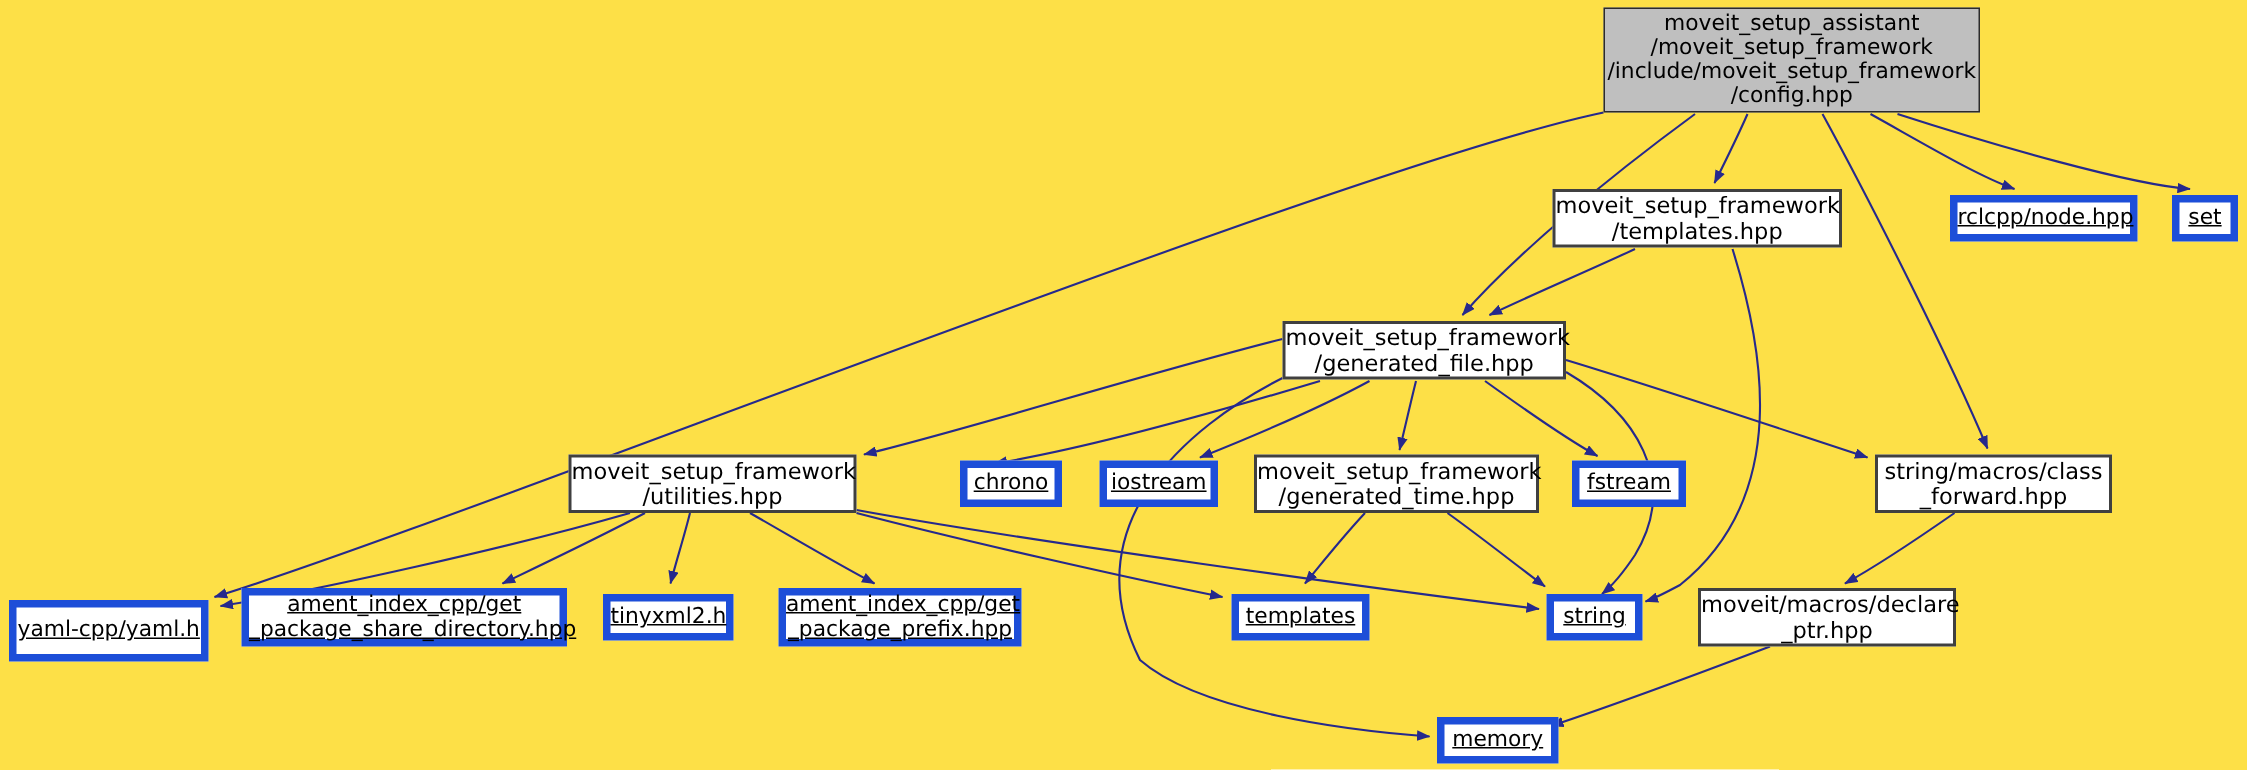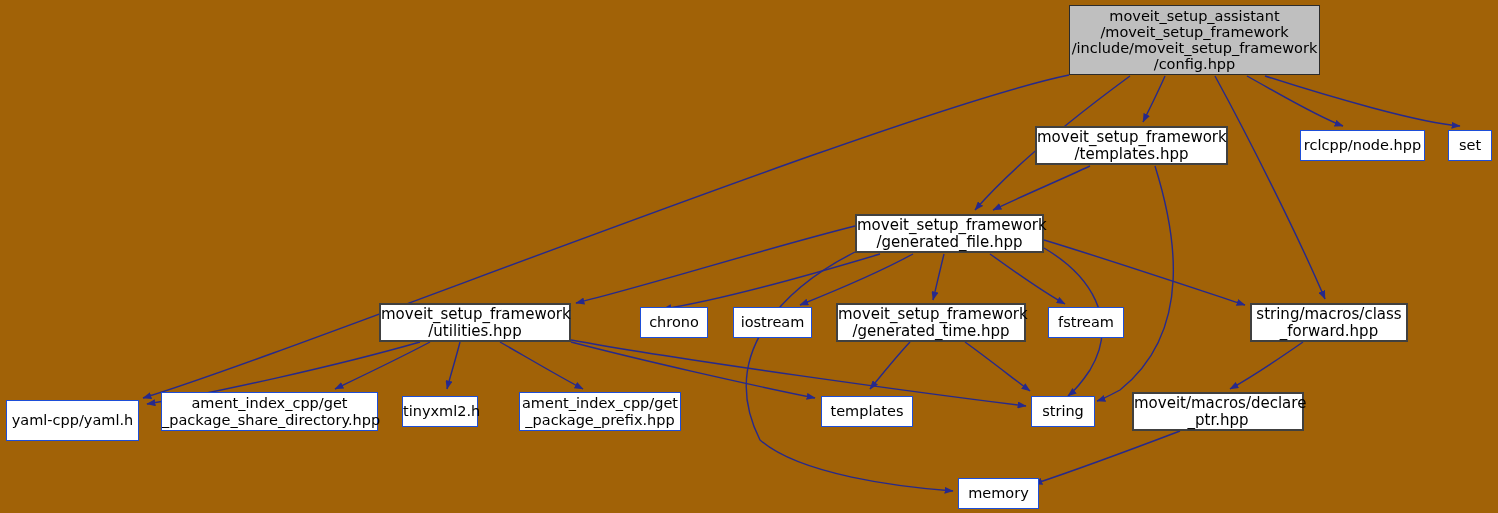--- a/index.html
+++ b/index.html
@@ -5,21 +5,21 @@
 <style>
   html, body {
     margin: 0;
     padding: 0;
     background: #ffffff;
   }
   #graph-canvas {
     position: relative;
     width: 1498px;
     height: 513px;
-    background: #a16207;
+    background: #fde047;
     font-family: "DejaVu Sans", "Liberation Sans", sans-serif;
     overflow: hidden;
   }
   #edge-layer {
     position: absolute;
     left: 0;
     top: 0;
     width: 1498px;
     height: 513px;
     pointer-events: none;
@@ -36,23 +36,24 @@
     white-space: pre;
     z-index: 2;
   }
   .node-label {
     display: block;
     width: 100%;
     white-space: pre;
   }
   
   .node.plain {
-    border: 1px solid #1d4ed8;
+    border: 5px solid #1d4ed8;
     background: #ffffff;
     font-size: 14.5px;
+    text-decoration: underline;
   }
   
   .node.project {
     border: 2px solid #404040;
     background: #ffffff;
     font-size: 15px;
   }
   
   .node.root {
     border: 1px solid #2b2b2b;
@@ -115,21 +116,21 @@
       <div class="node plain" style="left: 592px; top: 307px; width: 68px; height: 31px; margin-left: 48px;"><span class="node-label">chrono</span></div>
       <div class="node plain" style="left: 733px; top: 307px; width: 79px; height: 31px;"><span class="node-label">iostream</span></div>
       <div class="node project" style="left: 836px; top: 303px; width: 190px; height: 39px;"><span class="node-label">moveit_setup_framework
 /generated_time.hpp</span></div>
       <div class="node plain" style="left: 1048px; top: 307px; width: 76px; height: 31px;"><span class="node-label">fstream</span></div>
       <div class="node project" style="left: 1250px; top: 303px; width: 158px; height: 39px;"><span class="node-label">string/macros/class
 _forward.hpp</span></div>
       <div class="node plain" style="left: 6px; top: 400px; width: 133px; height: 41px; justify-content: center;"><span class="node-label">yaml-cpp/yaml.h</span></div>
       <div class="node plain" style="left: 161px; top: 392px; width: 217px; height: 39px;"><span class="node-label">ament_index_cpp/get
 _package_share_directory.hpp</span></div>
-      <div class="node plain" style="left: 402px; top: 396px; width: 76px; height: 31px;"><span class="node-label">tinyxml2.h</span></div>
+      <div class="node plain" style="left: 402px; top: 396px; width: 87px; height: 31px;"><span class="node-label">tinyxml2.h</span></div>
       <div class="node plain" style="left: 519px; top: 392px; width: 162px; height: 39px;"><span class="node-label">ament_index_cpp/get
 _package_prefix.hpp</span></div>
       <div class="node plain" style="left: 821px; top: 396px; width: 92px; height: 31px;"><span class="node-label">templates</span></div>
       <div class="node plain" style="left: 1031px; top: 396px; width: 64px; height: 31px;"><span class="node-label">string</span></div>
       <div class="node project" style="left: 1132px; top: 392px; width: 172px; height: 39px;"><span class="node-label">moveit/macros/declare
 _ptr.hpp</span></div>
       <div class="node plain" style="left: 958px; top: 478px; width: 81px; height: 31px;"><span class="node-label">memory</span></div>
     </div>
 </div>
 

